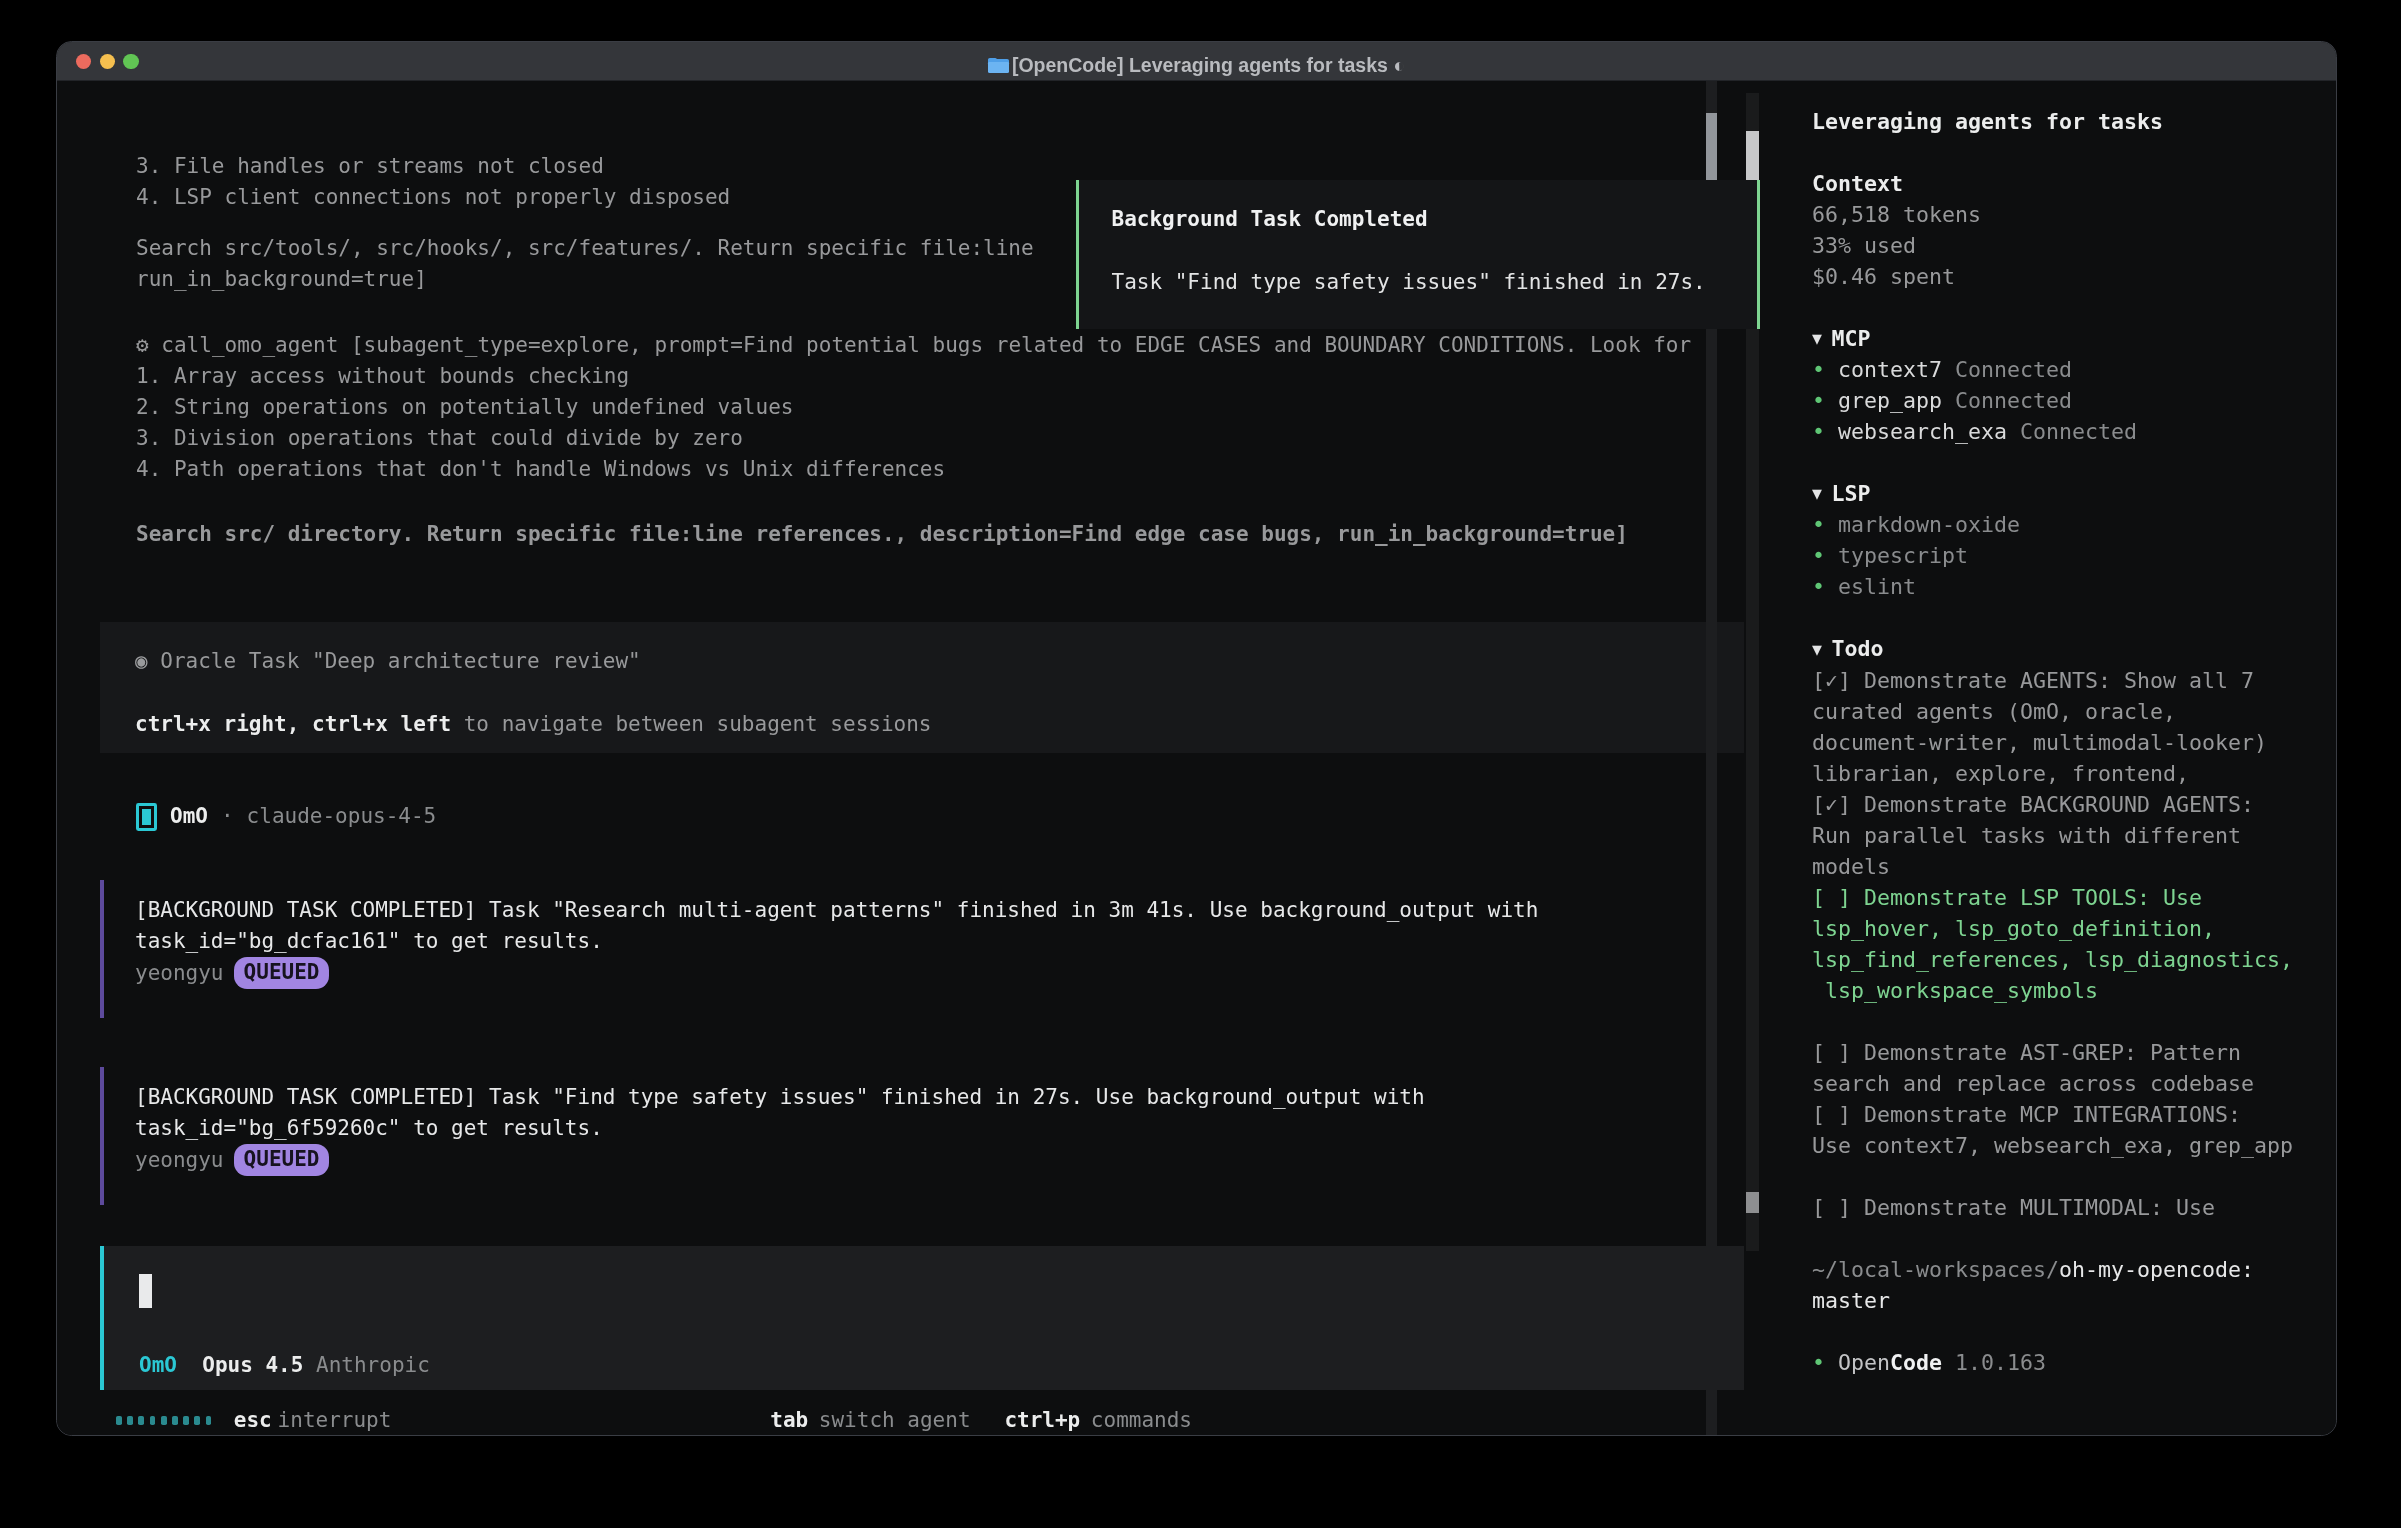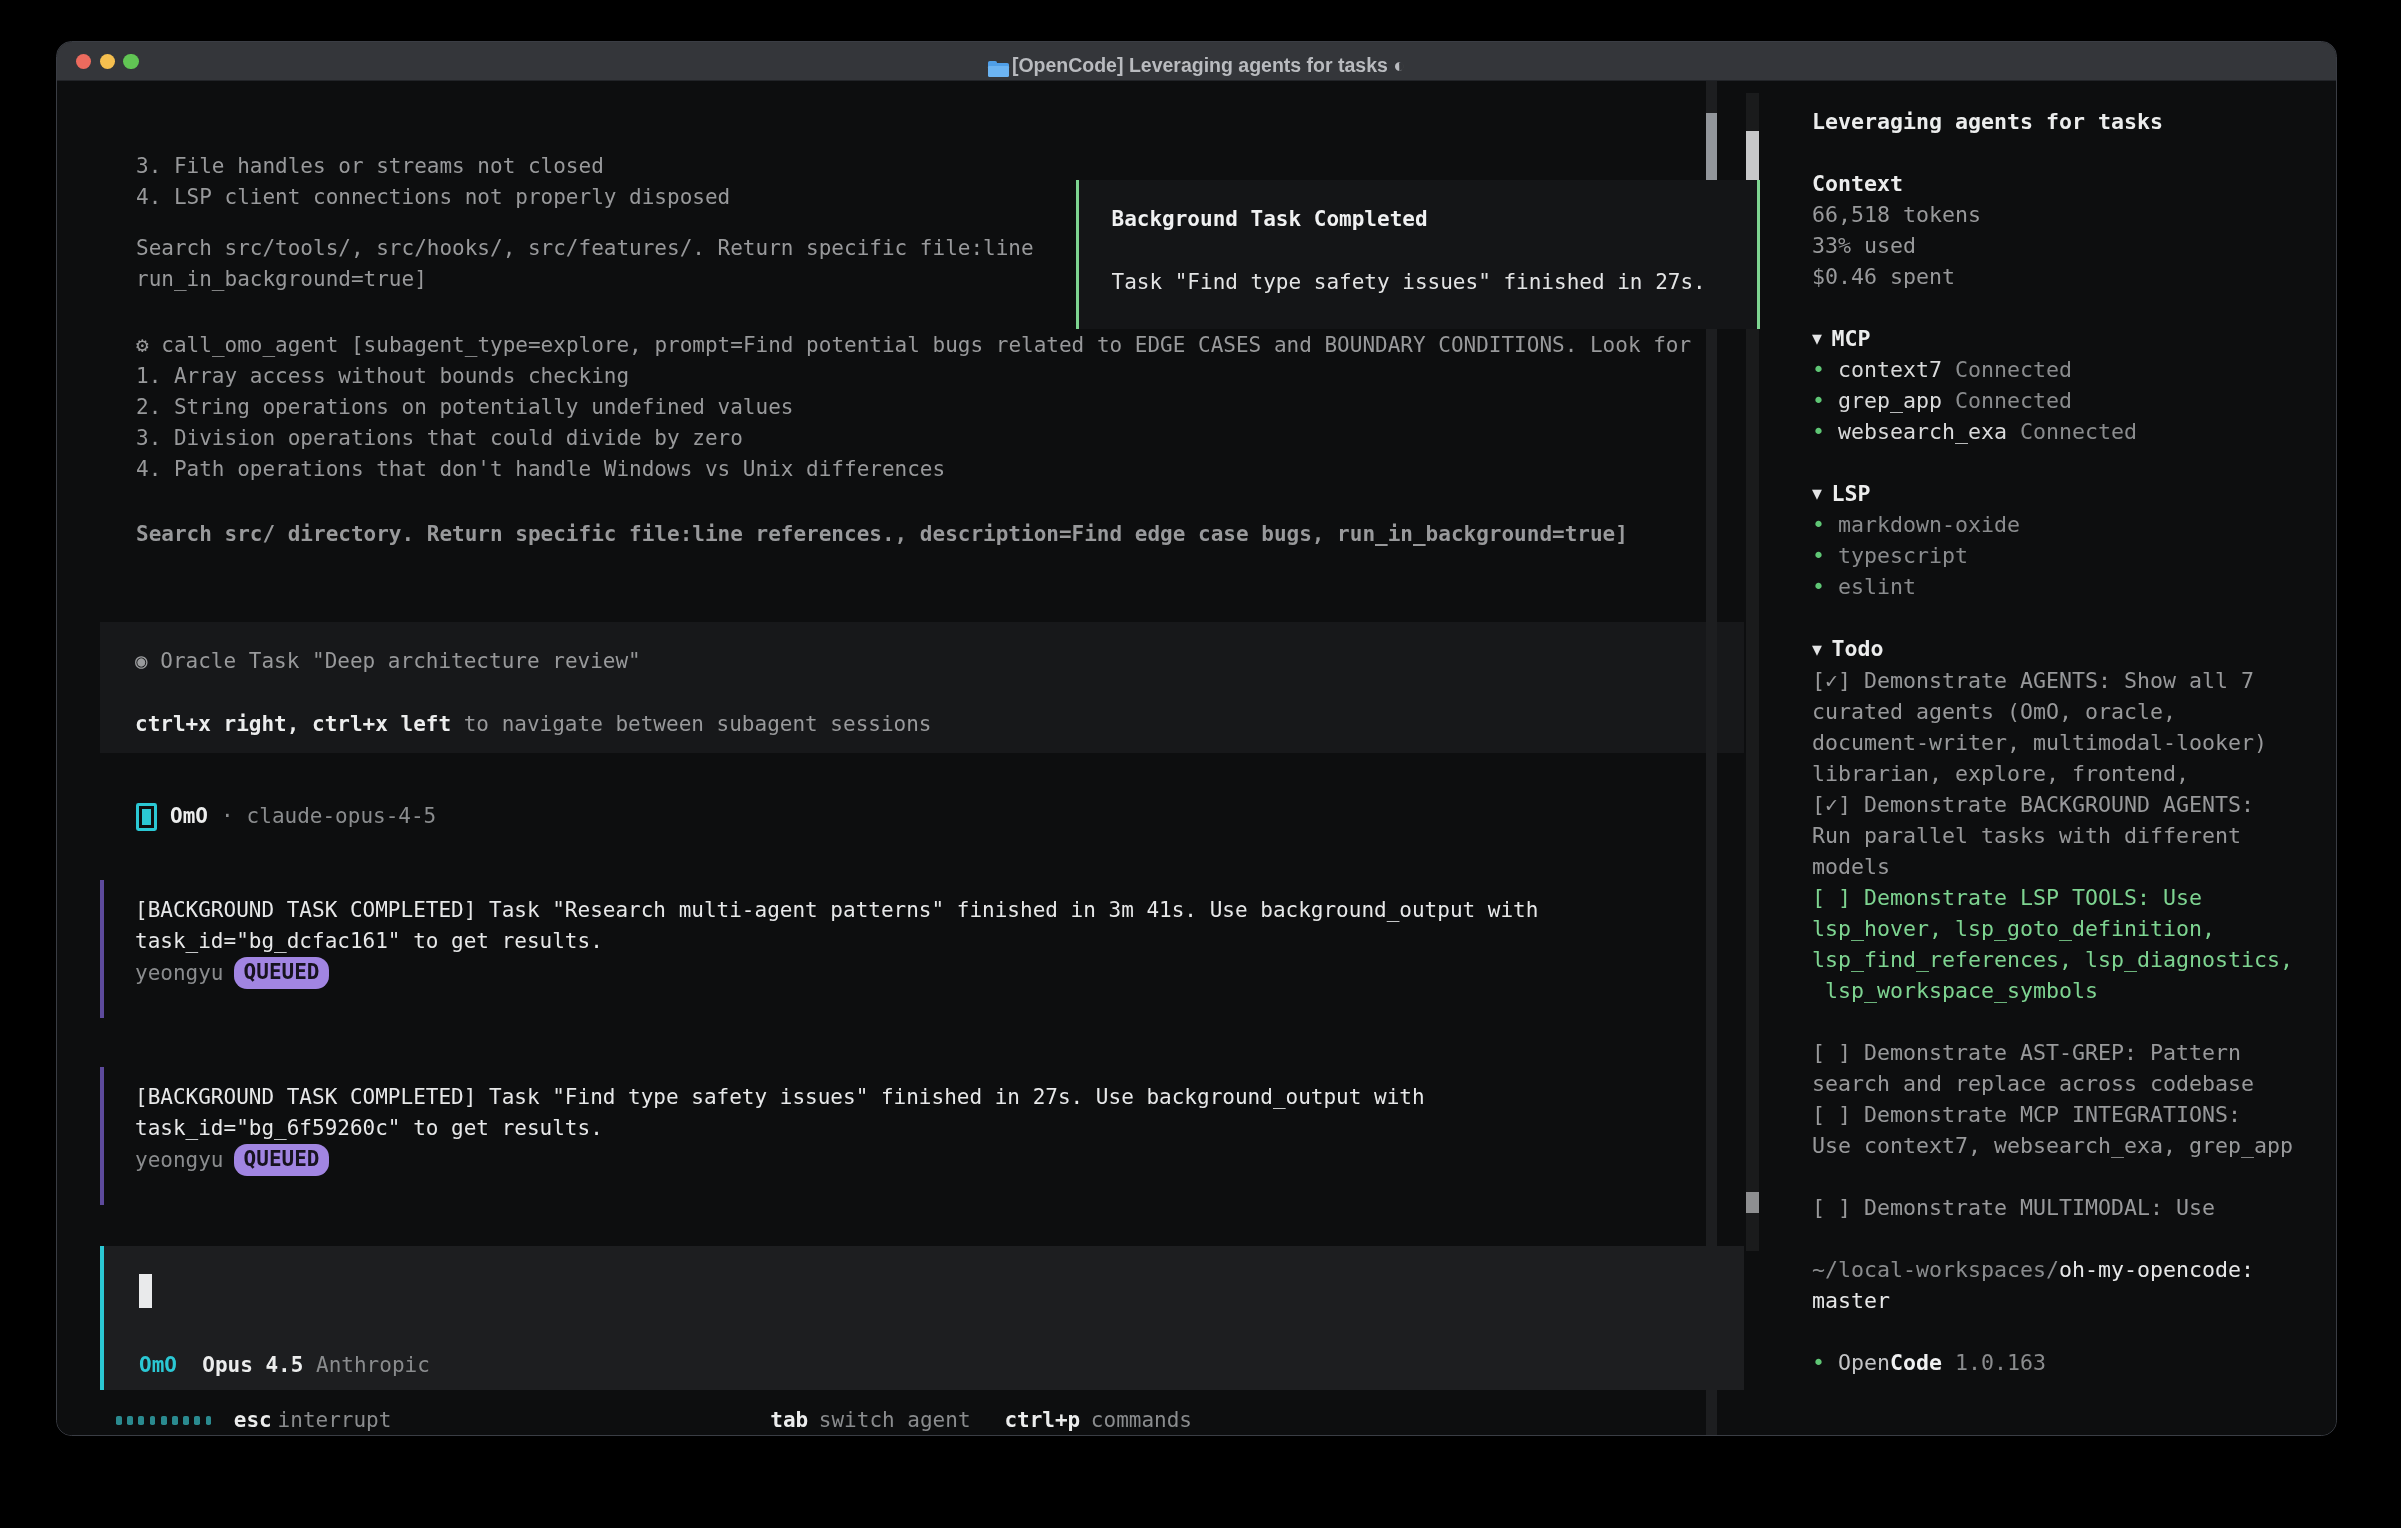--- a/index.html
+++ b/index.html
@@ -6,21 +6,21 @@
   html,body { background:#000; }
   .stage { position:relative; width:2401px; height:1528px; background:#000; overflow:hidden;
            font-family:"DejaVu Sans Mono", monospace; }
   .window { position:absolute; left:56px; top:41px; width:2281px; height:1395px;
             background:#0d0e0f; border:1.2px solid #3a3d44; border-radius:15.4px; overflow:hidden; }
   .titlebar { position:absolute; left:0; top:0; width:100%; height:39px; background:#34363a;
               border-bottom:0.6px solid #222428; display:flex; align-items:center; justify-content:center; }
   .lights { position:absolute; left:19px; top:0; height:39px; display:flex; align-items:center; gap:8.3px; }
   .light { width:15.4px; height:15.4px; border-radius:50%; }
   .l-red{ background:#ec6b5e;} .l-yellow{ background:#f5bf4f;} .l-green{ background:#61c554;}
-  .titlegroup { display:flex; align-items:flex-end; gap:3px;margin-top:9px; }
+  .titlegroup { display:flex; align-items:center; gap:3px;margin-top:9px; }
   .folder { width:21px; height:16px; position:relative; }
   .folder .back { position:absolute; left:0; top:1.8px; width:21px; height:14px; background:#4f9fe8; border-radius:1.8px; }
   .folder .tab { position:absolute; left:0; top:0; width:8.9px; height:4.7px; background:#4f9fe8; border-radius:1.8px 1.8px 0 0; }
   .folder .front { position:absolute; left:0; top:4.7px; width:21px; height:11.2px; background:#6cb4f2; border-radius:1.2px 1.2px 1.8px 1.8px; }
   .title-text { font-family:"Liberation Sans", sans-serif; font-weight:bold; font-size:19.5px; color:#b9bbbf; }
 
   .content { position:absolute; left:0; top:39px; right:0; bottom:0; background:#0d0e0f; }
 
   
   .main { position:absolute; left:0; top:0; width:1708px; height:1356px; color:#98999b;

